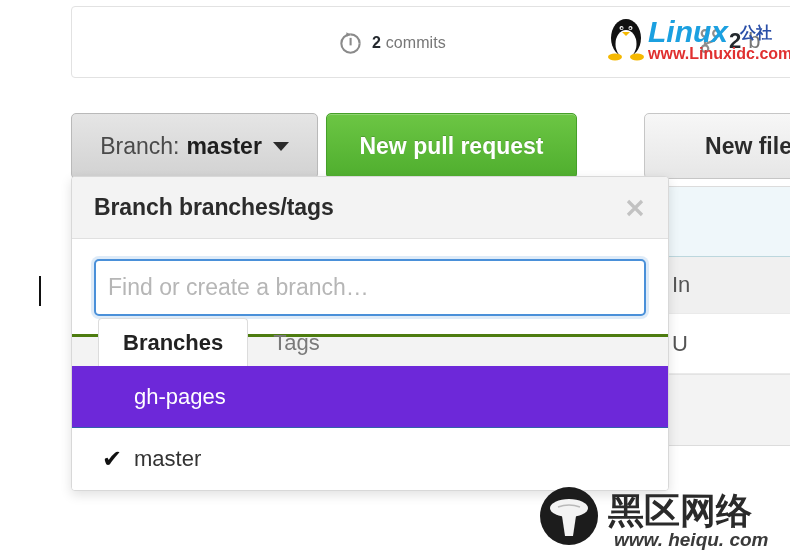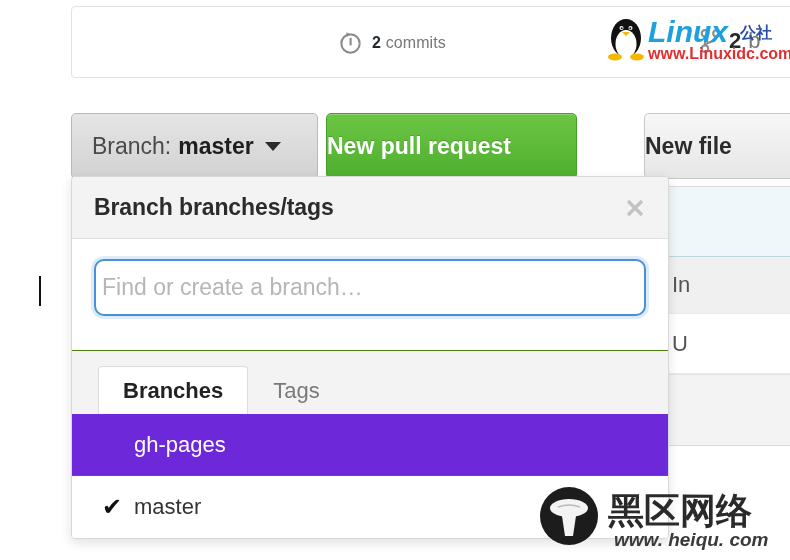--- a/index.html
+++ b/index.html
@@ -95,20 +95,21 @@
     left: 71px;
     top: 113px;
     height: 55px;
   }
   .btn {
     box-sizing: border-box;
     height: 66px;
     border-radius: 5px;
     display: inline-flex;
     align-items: center;
+    justify-content: center;
     font-size: 23px;
     white-space: nowrap;
     position: absolute;
     top: 0;
     user-select: none;
   }
   .btn-grey {
     background: linear-gradient(to bottom, #f2f2f2 0%, #e0e0e0 100%);
     border: 1px solid #c9c9c9;
     color: #555555;
@@ -236,49 +237,48 @@
 
   .dd-search-wrap {
     padding: 20px 22px 18px 22px;
     background: #ffffff;
   }
   .dd-search {
     box-sizing: border-box;
     width: 100%;
     height: 57px;
     border: 2px solid #4a90d9;
-    border-radius: 10px;
+    border-radius: 5px;
     background: #ffffff;
     box-shadow: 0 0 0 3px rgba(74,144,217,0.18);
     font-size: 23px;
     color: #333333;
-    padding: 0 16px 0 6px;
+    padding: 0 16px 0 12px;
     font-family: "Liberation Sans", sans-serif;
     outline: none;
   }
   .dd-search::placeholder { color: #b6b6b6; }
   .caret-bar {
     position: absolute;
     left: 39px;
     top: 276px;
     width: 2px;
     height: 30px;
     background: #111111;
   }
 
   .dd-tabs {
     position: relative;
-    height: 64px;
+    height: 32px;
     background: #f3f3f3;
-    border-top: 1px solid #4d7c0f;
+    border-top: 3px solid #4d7c0f;
     padding-left: 26px;
     box-sizing: border-box;
     display: flex;
     align-items: flex-end;
-    margin-top: 16px;
   }
   .dd-tab {
     box-sizing: border-box;
     height: 48px;
     padding: 0 24px;
     display: flex;
     align-items: center;
     font-size: 22px;
     color: #7a7a7a;
     cursor: pointer;

